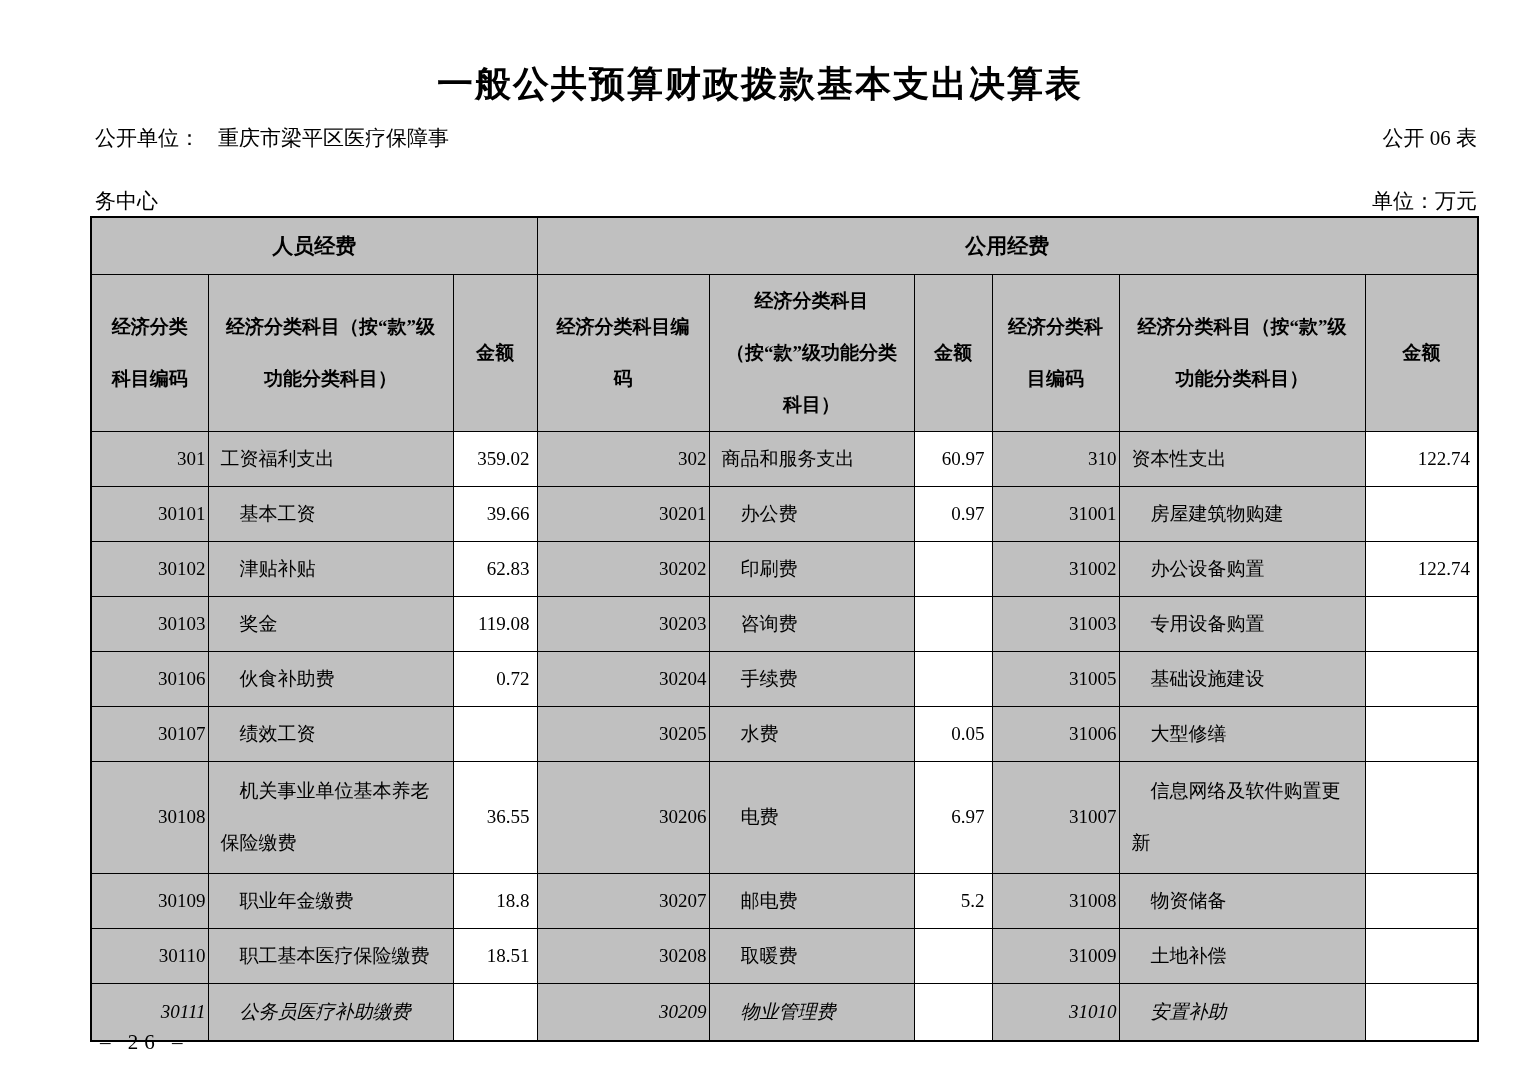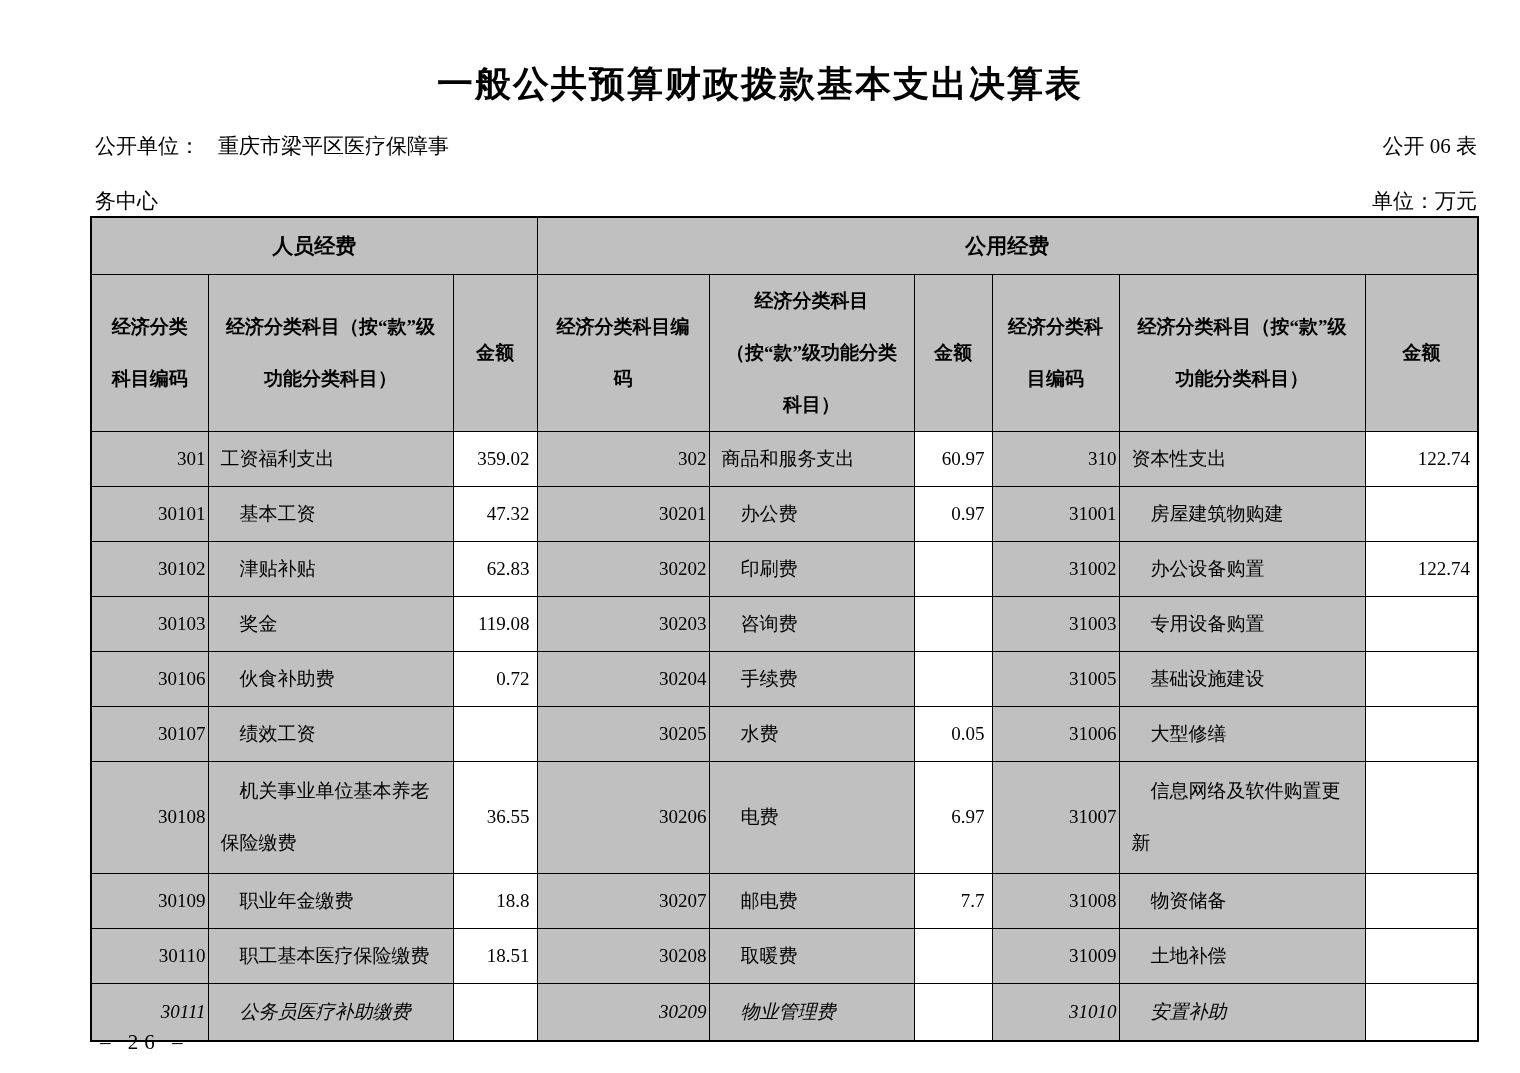--- a/index.html
+++ b/index.html
@@ -7,21 +7,21 @@
     width:1520px;height:1073px;position:relative;background:#ffffff;
     font-family:"Liberation Serif","DejaVu Serif",serif;color:#000;
     overflow:hidden;
   }
   .page{position:absolute;inset:0;}
   .title{
     position:absolute;top:60px;left:0;width:100%;
     text-align:center;font-size:36px;font-weight:bold;letter-spacing:2px;margin:0;
   }
   .meta-line{position:absolute;left:95px;right:43px;font-size:21px;}
-  .meta-1{top:132px;}
+  .meta-1{top:124px;}
   .meta-2{top:187px;}
   .meta-left{float:left;}
   .meta-right{float:right;}
   .unit-label{margin-right:18px;}
   table.budget{
     position:absolute;left:90px;top:216px;
     border-collapse:collapse;table-layout:fixed;width:1387px;
     border:2px solid #000;
   }
   table.budget th, table.budget td{
@@ -112,21 +112,21 @@
           <td class="code">302</td>
           <td class="name">商品和服务支出</td>
           <td class="amt">60.97</td>
           <td class="code">310</td>
           <td class="name">资本性支出</td>
           <td class="amt">122.74</td>
         </tr>
         <tr>
           <td class="code">30101</td>
           <td class="name indent">基本工资</td>
-          <td class="amt">47.32</td>
+          <td class="amt">39.66</td>
           <td class="code">30201</td>
           <td class="name indent">办公费</td>
           <td class="amt">0.97</td>
           <td class="code">31001</td>
           <td class="name indent">房屋建筑物购建</td>
           <td class="amt"></td>
         </tr>
         <tr>
           <td class="code">30102</td>
           <td class="name indent">津贴补贴</td>
@@ -181,21 +181,21 @@
           <td class="code">31007</td>
           <td class="name indent">信息网络及软件购置更新</td>
           <td class="amt"></td>
         </tr>
         <tr>
           <td class="code">30109</td>
           <td class="name indent">职业年金缴费</td>
           <td class="amt">18.8</td>
           <td class="code">30207</td>
           <td class="name indent">邮电费</td>
-          <td class="amt">7.7</td>
+          <td class="amt">5.2</td>
           <td class="code">31008</td>
           <td class="name indent">物资储备</td>
           <td class="amt"></td>
         </tr>
         <tr>
           <td class="code">30110</td>
           <td class="name indent">职工基本医疗保险缴费</td>
           <td class="amt">18.51</td>
           <td class="code">30208</td>
           <td class="name indent">取暖费</td>

